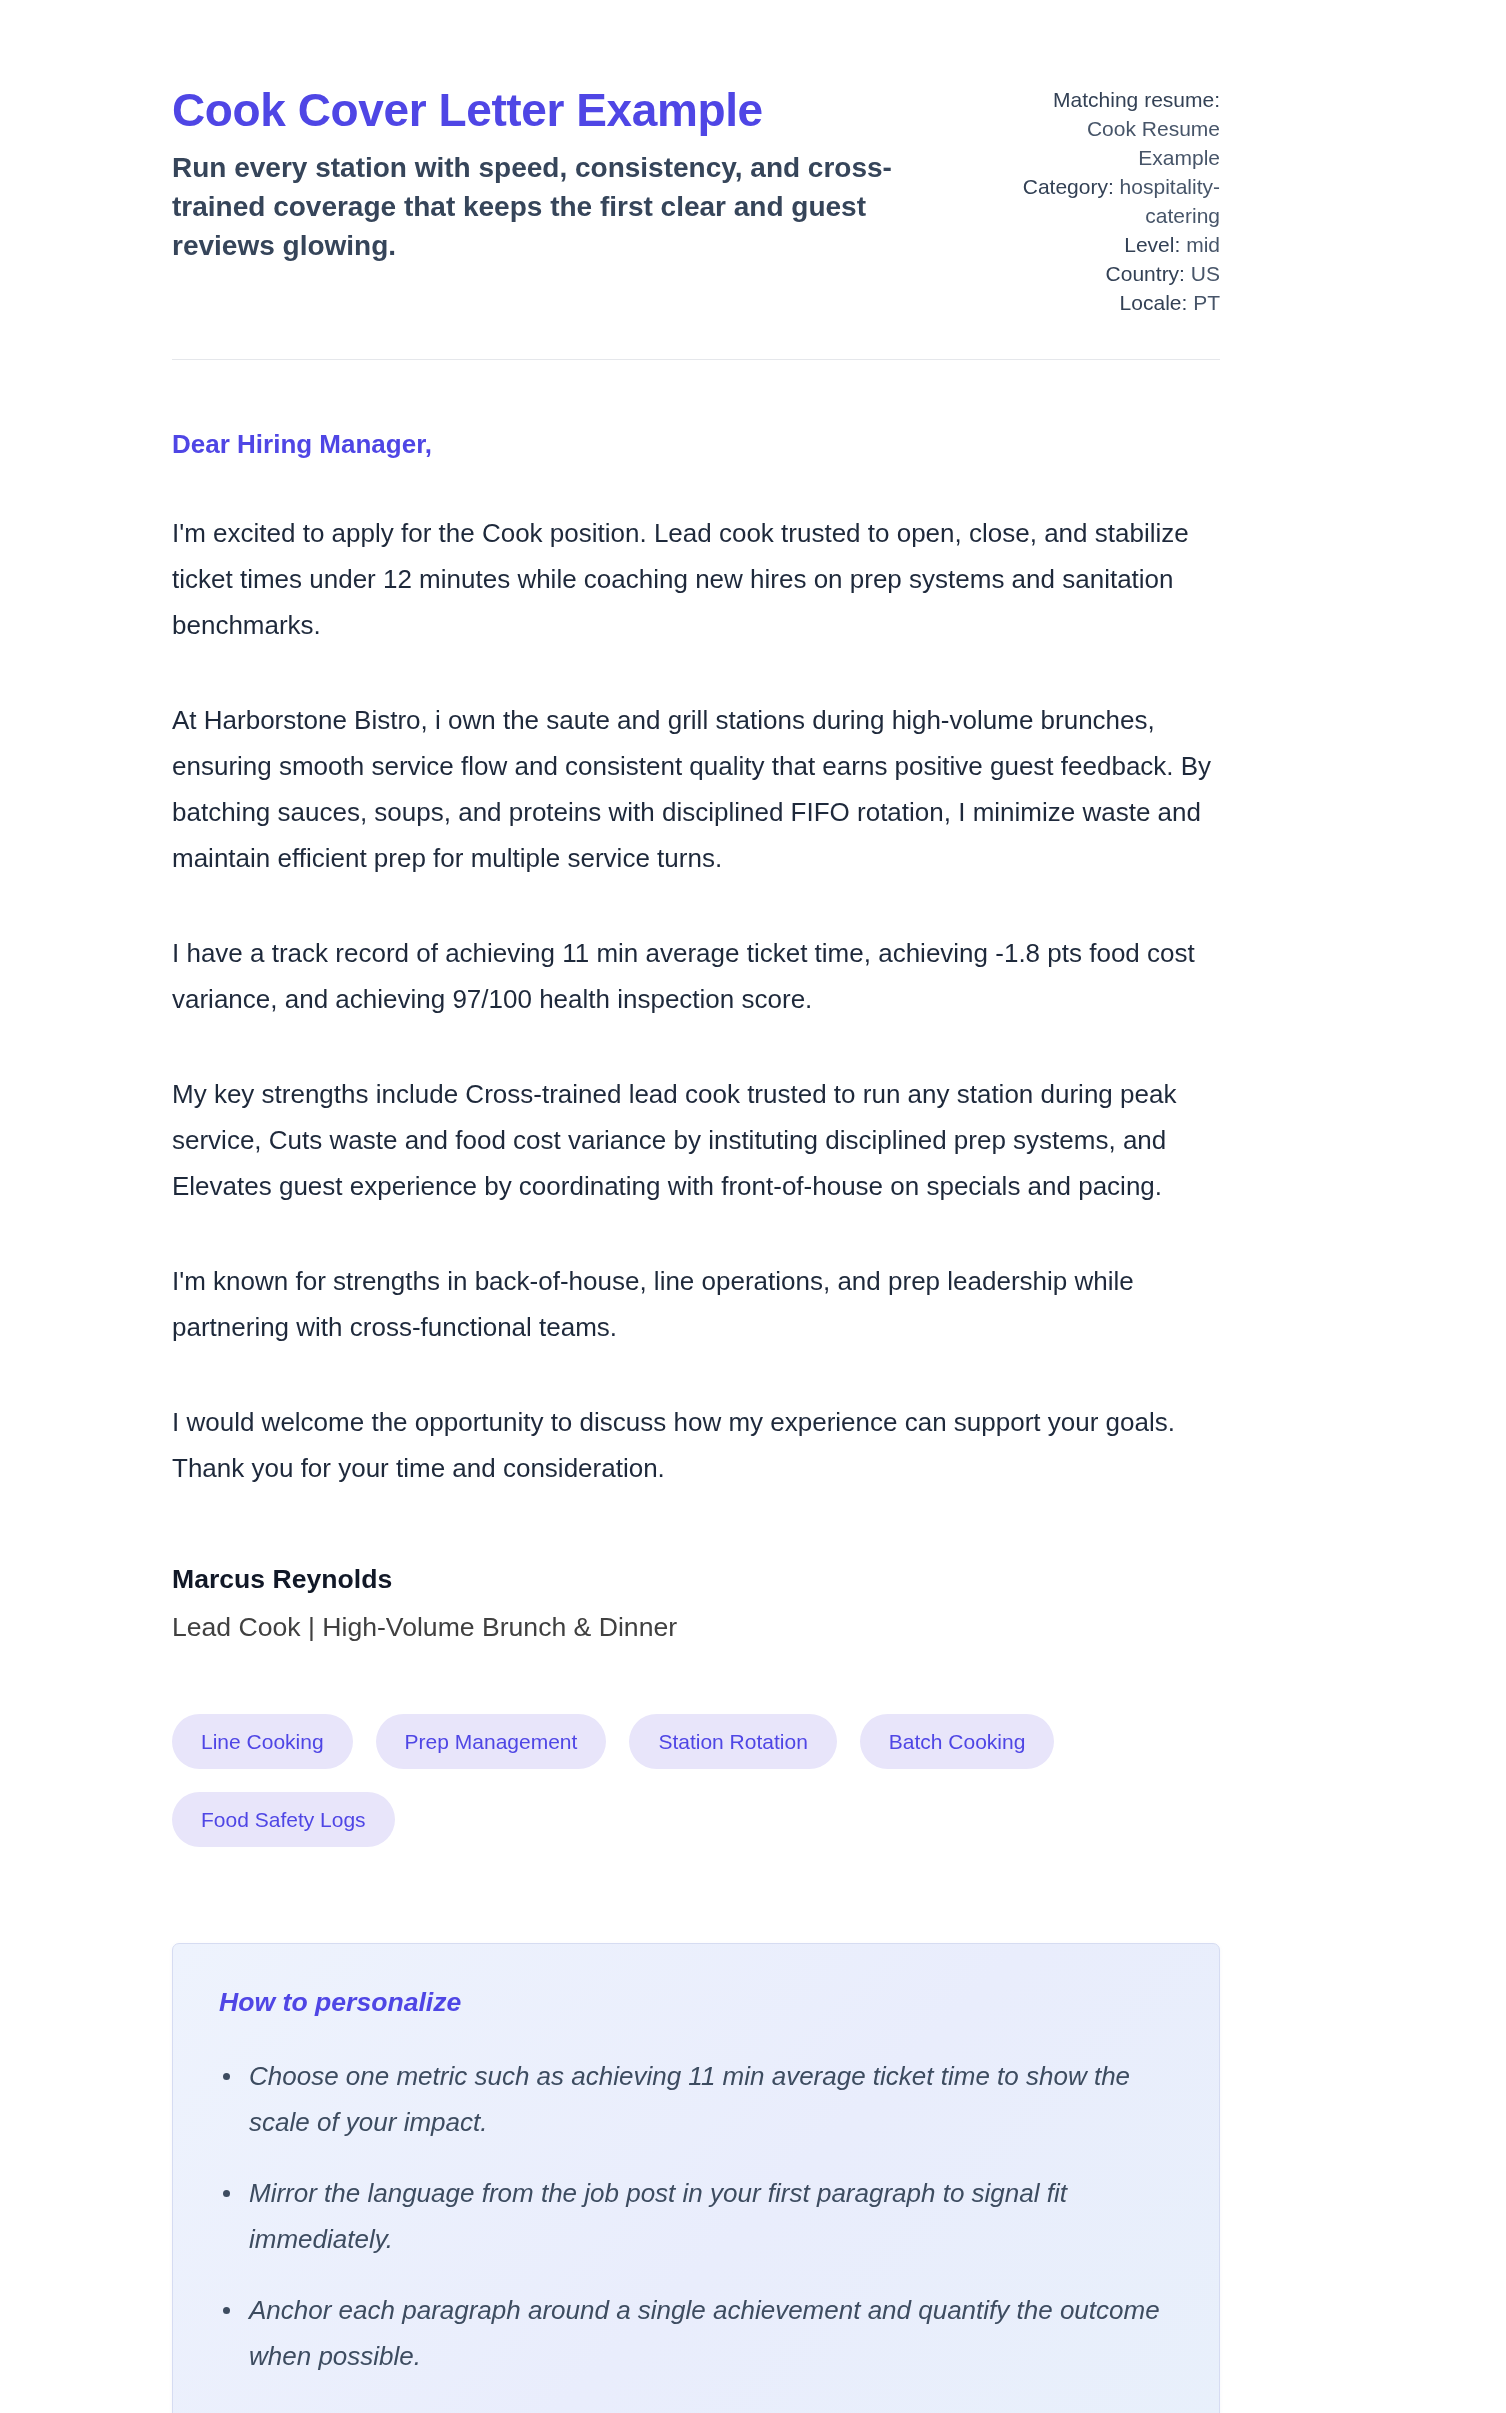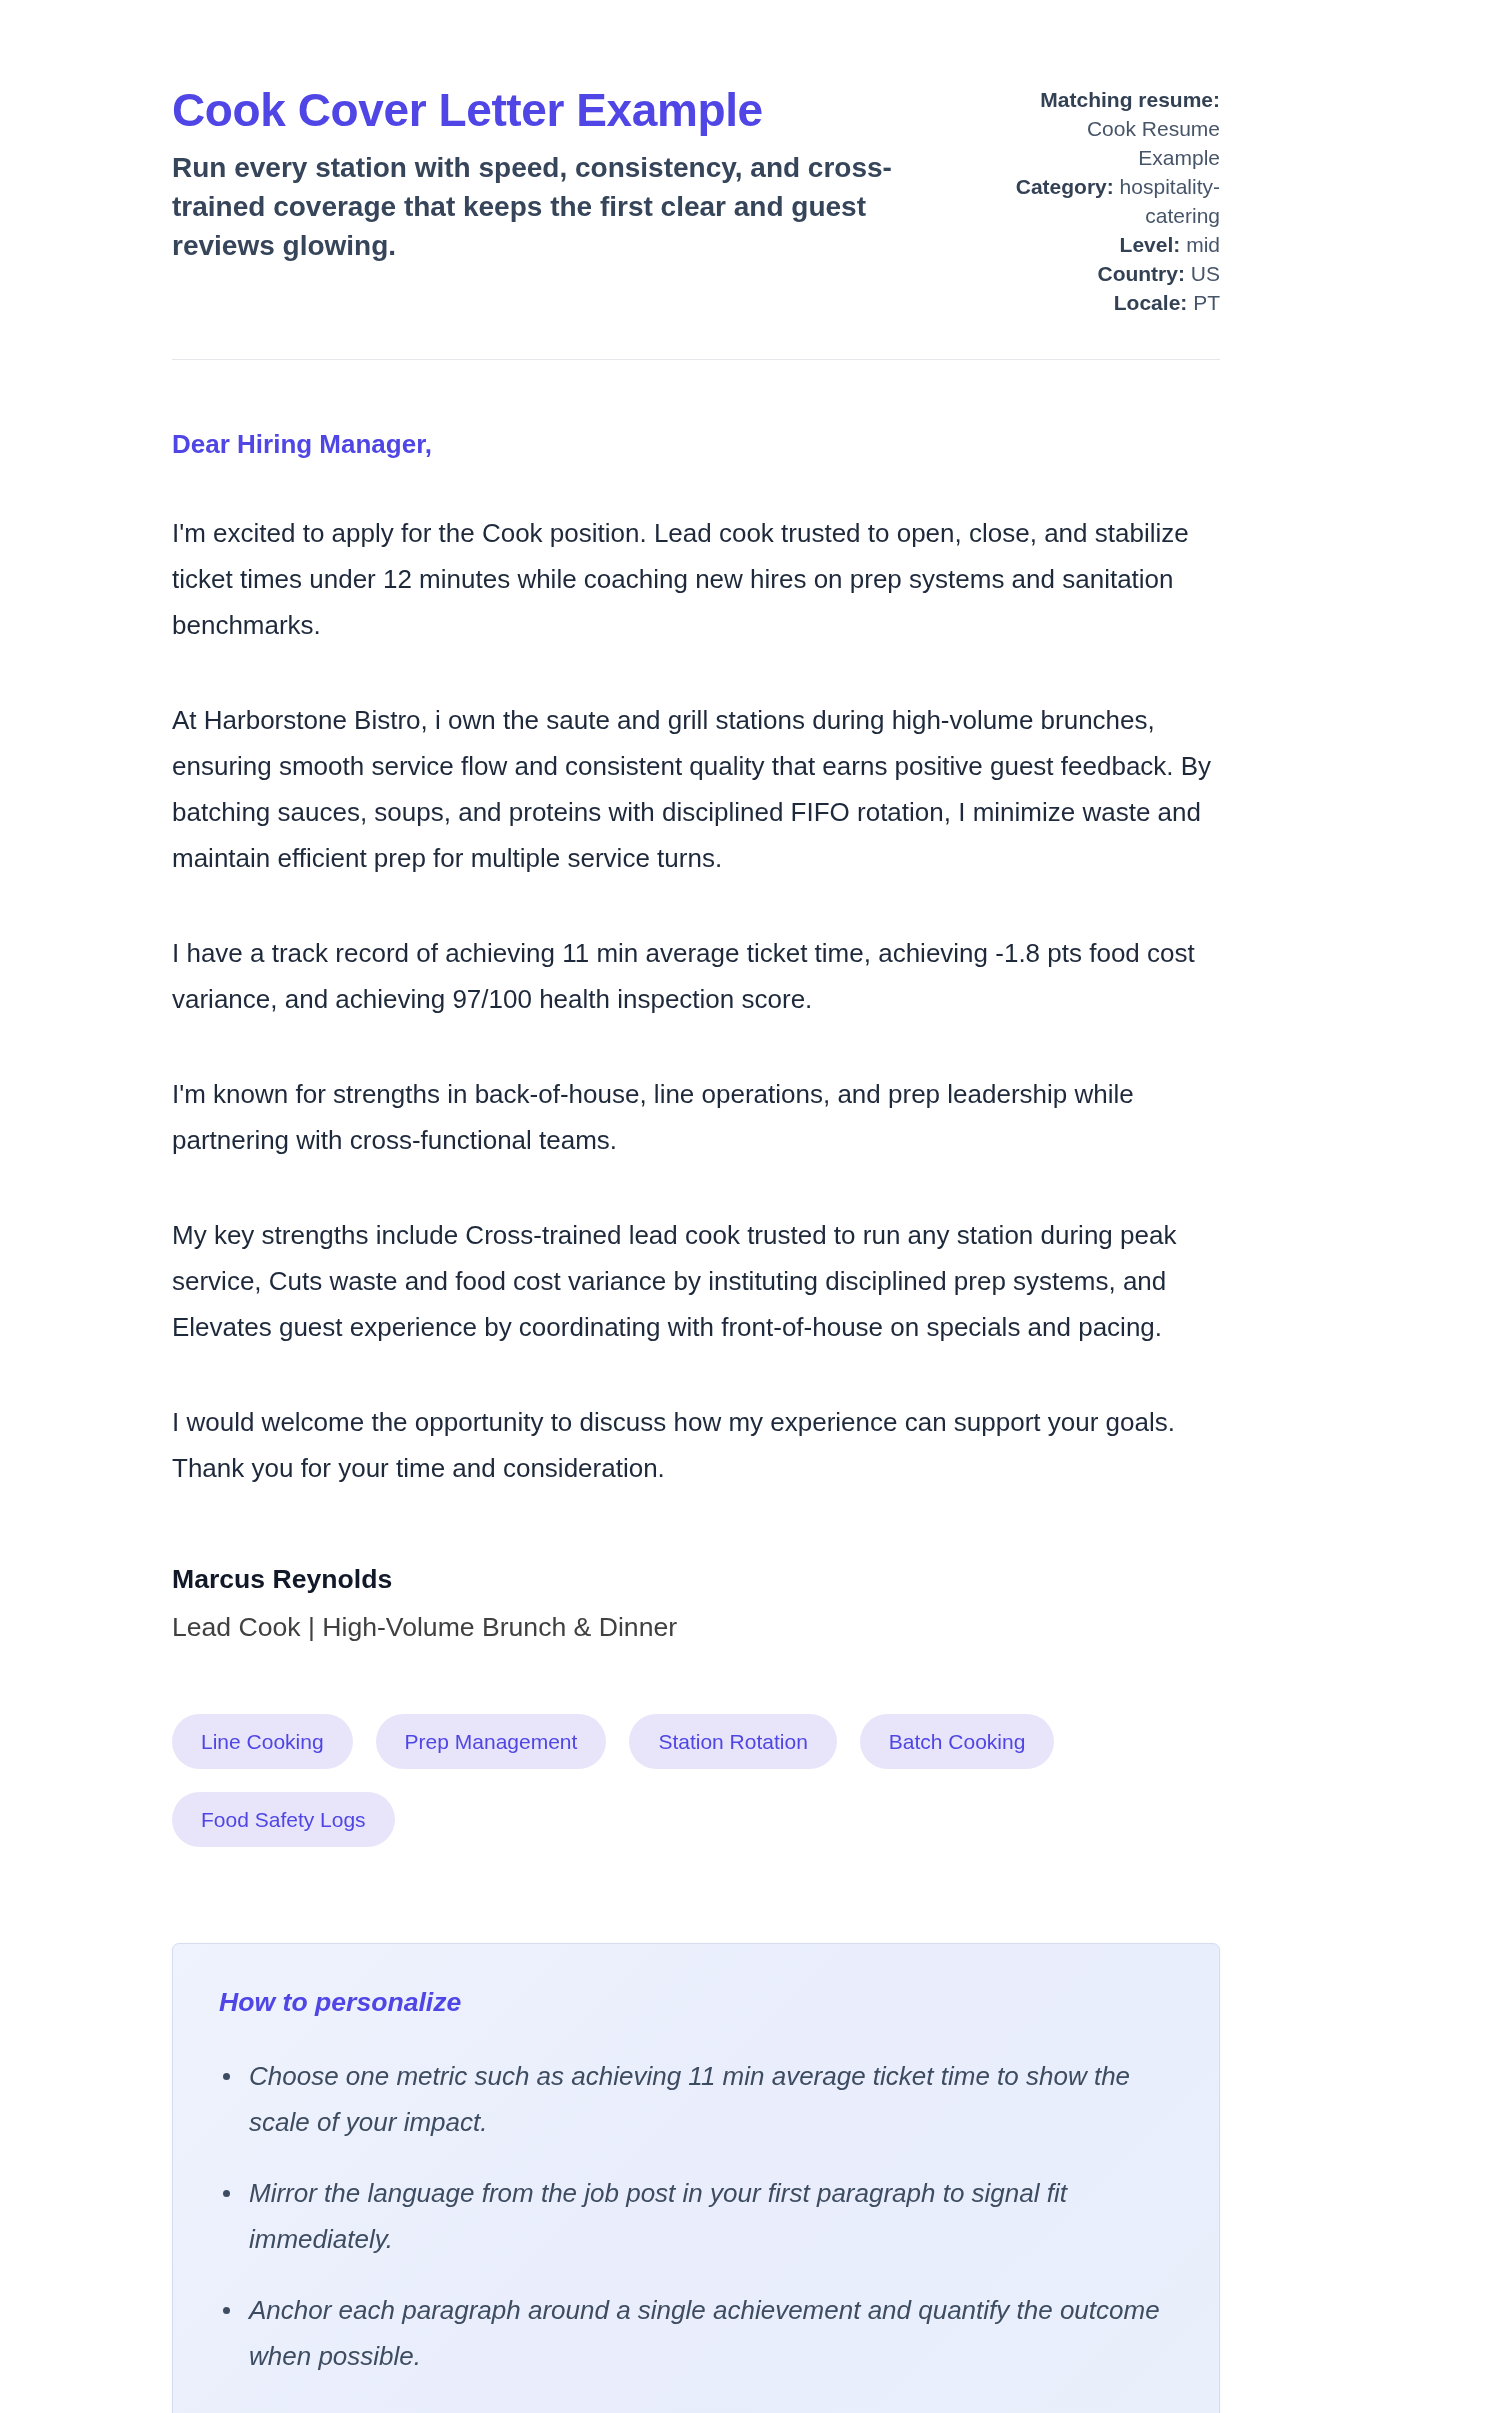--- a/index.html
+++ b/index.html
@@ -38,21 +38,21 @@
   .meta {
     flex: 0 0 208px;
     width: 208px;
     text-align: right;
     font-size: 21px;
     line-height: 1.38;
     color: #475569;
     padding-top: 1.8px;
   }
   .meta-row { margin: 0; }
-  .meta-label { font-weight: 700; color: #334155; }
+  .meta-label { font-weight: 400; color: #334155; }
 
   .divider {
     border: none;
     border-top: 1.8px solid #e5e7eb;
     margin-top: 41px;
   }
 
   
   .letter { margin-top: 69px; }
   .greeting {
@@ -154,22 +154,22 @@
     </aside>
   </header>
 
   <hr class="divider">
 
   <main class="letter">
     <p class="greeting">Dear Hiring Manager,</p>
     <p class="para">I'm excited to apply for the Cook position. Lead cook trusted to open, close, and stabilize ticket times under 12 minutes while coaching new hires on prep systems and sanitation benchmarks.</p>
     <p class="para">At Harborstone Bistro, i own the saute and grill stations during high-volume brunches, ensuring smooth service flow and consistent quality that earns positive guest feedback. By batching sauces, soups, and proteins with disciplined FIFO rotation, I minimize waste and maintain efficient prep for multiple service turns.</p>
     <p class="para">I have a track record of achieving 11 min average ticket time, achieving -1.8 pts food cost variance, and achieving 97/100 health inspection score.</p>
+    <p class="para">My key strengths include Cross-trained lead cook trusted to run any station during peak service, Cuts waste and food cost variance by instituting disciplined prep systems, and Elevates guest experience by coordinating with front-of-house on specials and pacing.</p>
     <p class="para">I'm known for strengths in back-of-house, line operations, and prep leadership while partnering with cross-functional teams.</p>
-    <p class="para">My key strengths include Cross-trained lead cook trusted to run any station during peak service, Cuts waste and food cost variance by instituting disciplined prep systems, and Elevates guest experience by coordinating with front-of-house on specials and pacing.</p>
     <p class="para">I would welcome the opportunity to discuss how my experience can support your goals. Thank you for your time and consideration.</p>
     <p class="sig-name">Marcus Reynolds</p>
     <p class="sig-title">Lead Cook | High-Volume Brunch &amp; Dinner</p>
   </main>
 
   <div class="tags">
     <span class="tag">Line Cooking</span>
     <span class="tag">Prep Management</span>
     <span class="tag">Station Rotation</span>
     <span class="tag">Batch Cooking</span>

